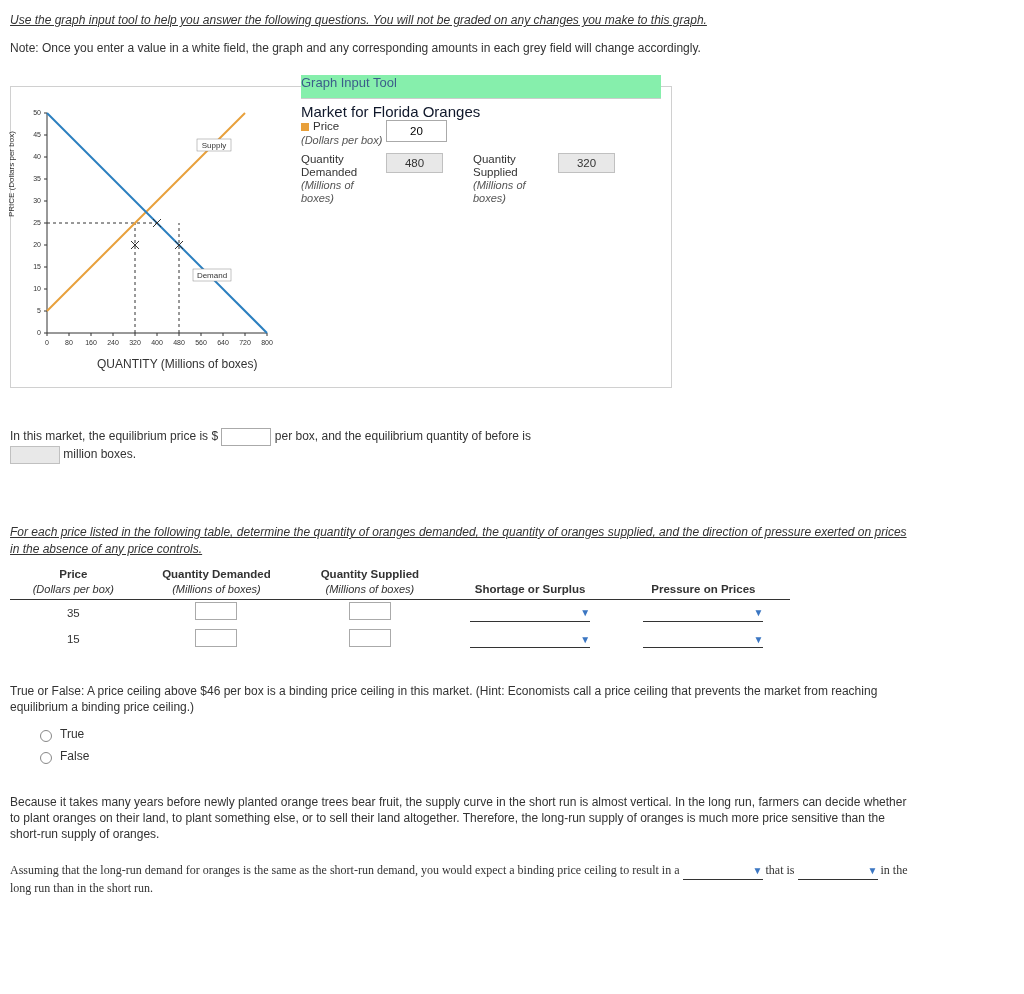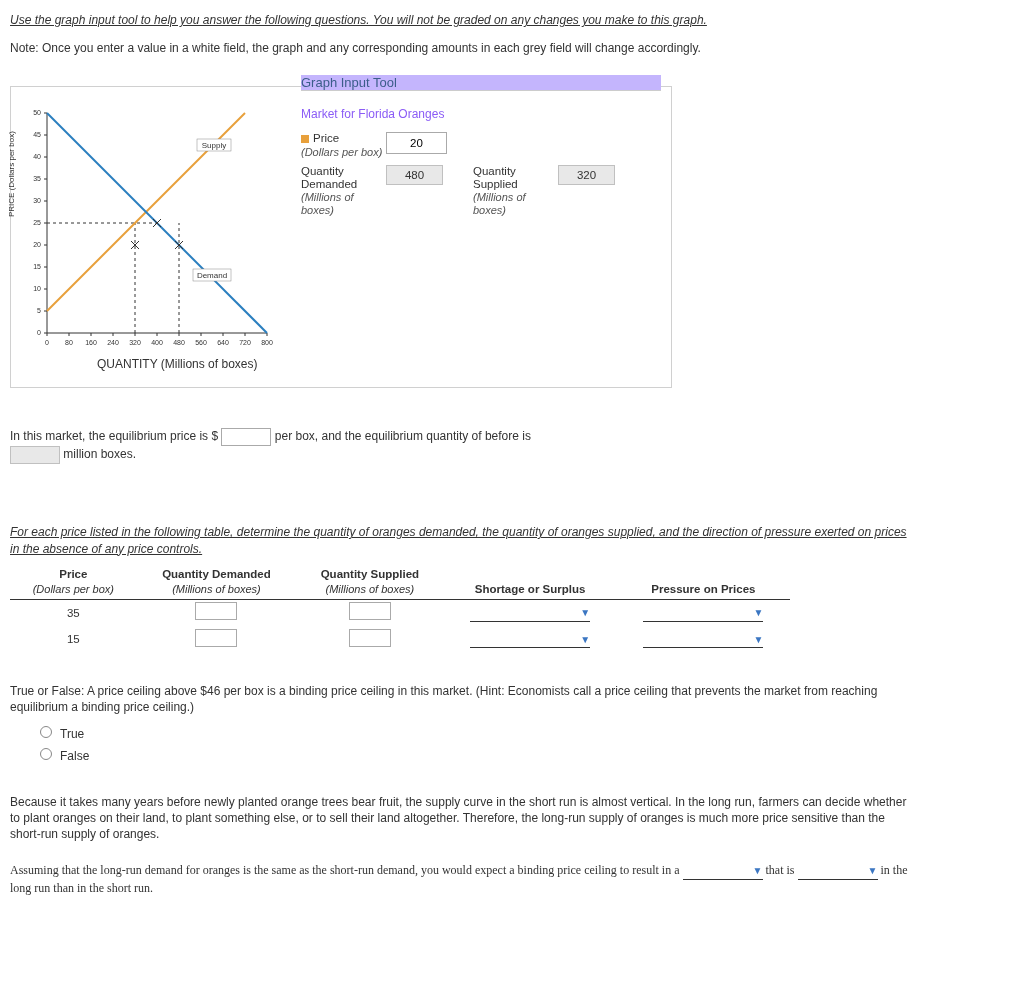--- a/index.html
+++ b/index.html
@@ -47,29 +47,29 @@
   }
   .tool-panel {
     flex: 1;
     padding: 8px 10px;
     position: relative;
   }
   .panel-title {
     color: #3b5d8a;
     font-size: 13px;
     border-bottom: 1px solid #ccc;
-    padding-bottom: 0;
+    padding-bottom: 8px;
     margin-top: -20px;
-    margin-bottom: 16px;
-    background: #c4b5fd;
+    margin-bottom: 4px;
+    background: #86efac;
   }
   .panel-subtitle {
-    color: #8b5cf6;
-    font-size: 12px;
-    margin-bottom: 11px;
+    color: #0f172a;
+    font-size: 15px;
+    margin-bottom: 0;
   }
   .field-row {
     display: flex;
     gap: 30px;
     margin-bottom: 4px;
     align-items: flex-start;
   }
   .field-group { display: flex; align-items: flex-start; }
   .field-label { width: 85px; line-height: 1.15; font-size: 11.5px; }
   .field-label .sub { font-style: italic; color: #555; font-size: 11px; }
@@ -156,21 +156,21 @@
     height: 16px;
     cursor: pointer;
   }
   .dropdown-sm { width: 80px; }
   .chev {
     font-size: 10px;
     color: #3b76c2;
     margin-left: 4px;
   }
   .radio-group { margin: 10px 0 0 30px; }
-  .radio-row { margin: 6px 0; font-size: 12px; display:flex; align-items:flex-start;}
+  .radio-row { margin: 6px 0; font-size: 12px; display:flex; align-items:flex-end;}
   .radio-circle {
     width: 10px;
     height: 10px;
     border: 1px solid #888;
     border-radius: 50%;
     display: inline-block;
     margin-right: 8px;
   }
   .para { max-width: 900px; line-height: 1.35; }
   .tick-text { font-size: 7px; font-family: Arial, sans-serif; fill: #333; }

